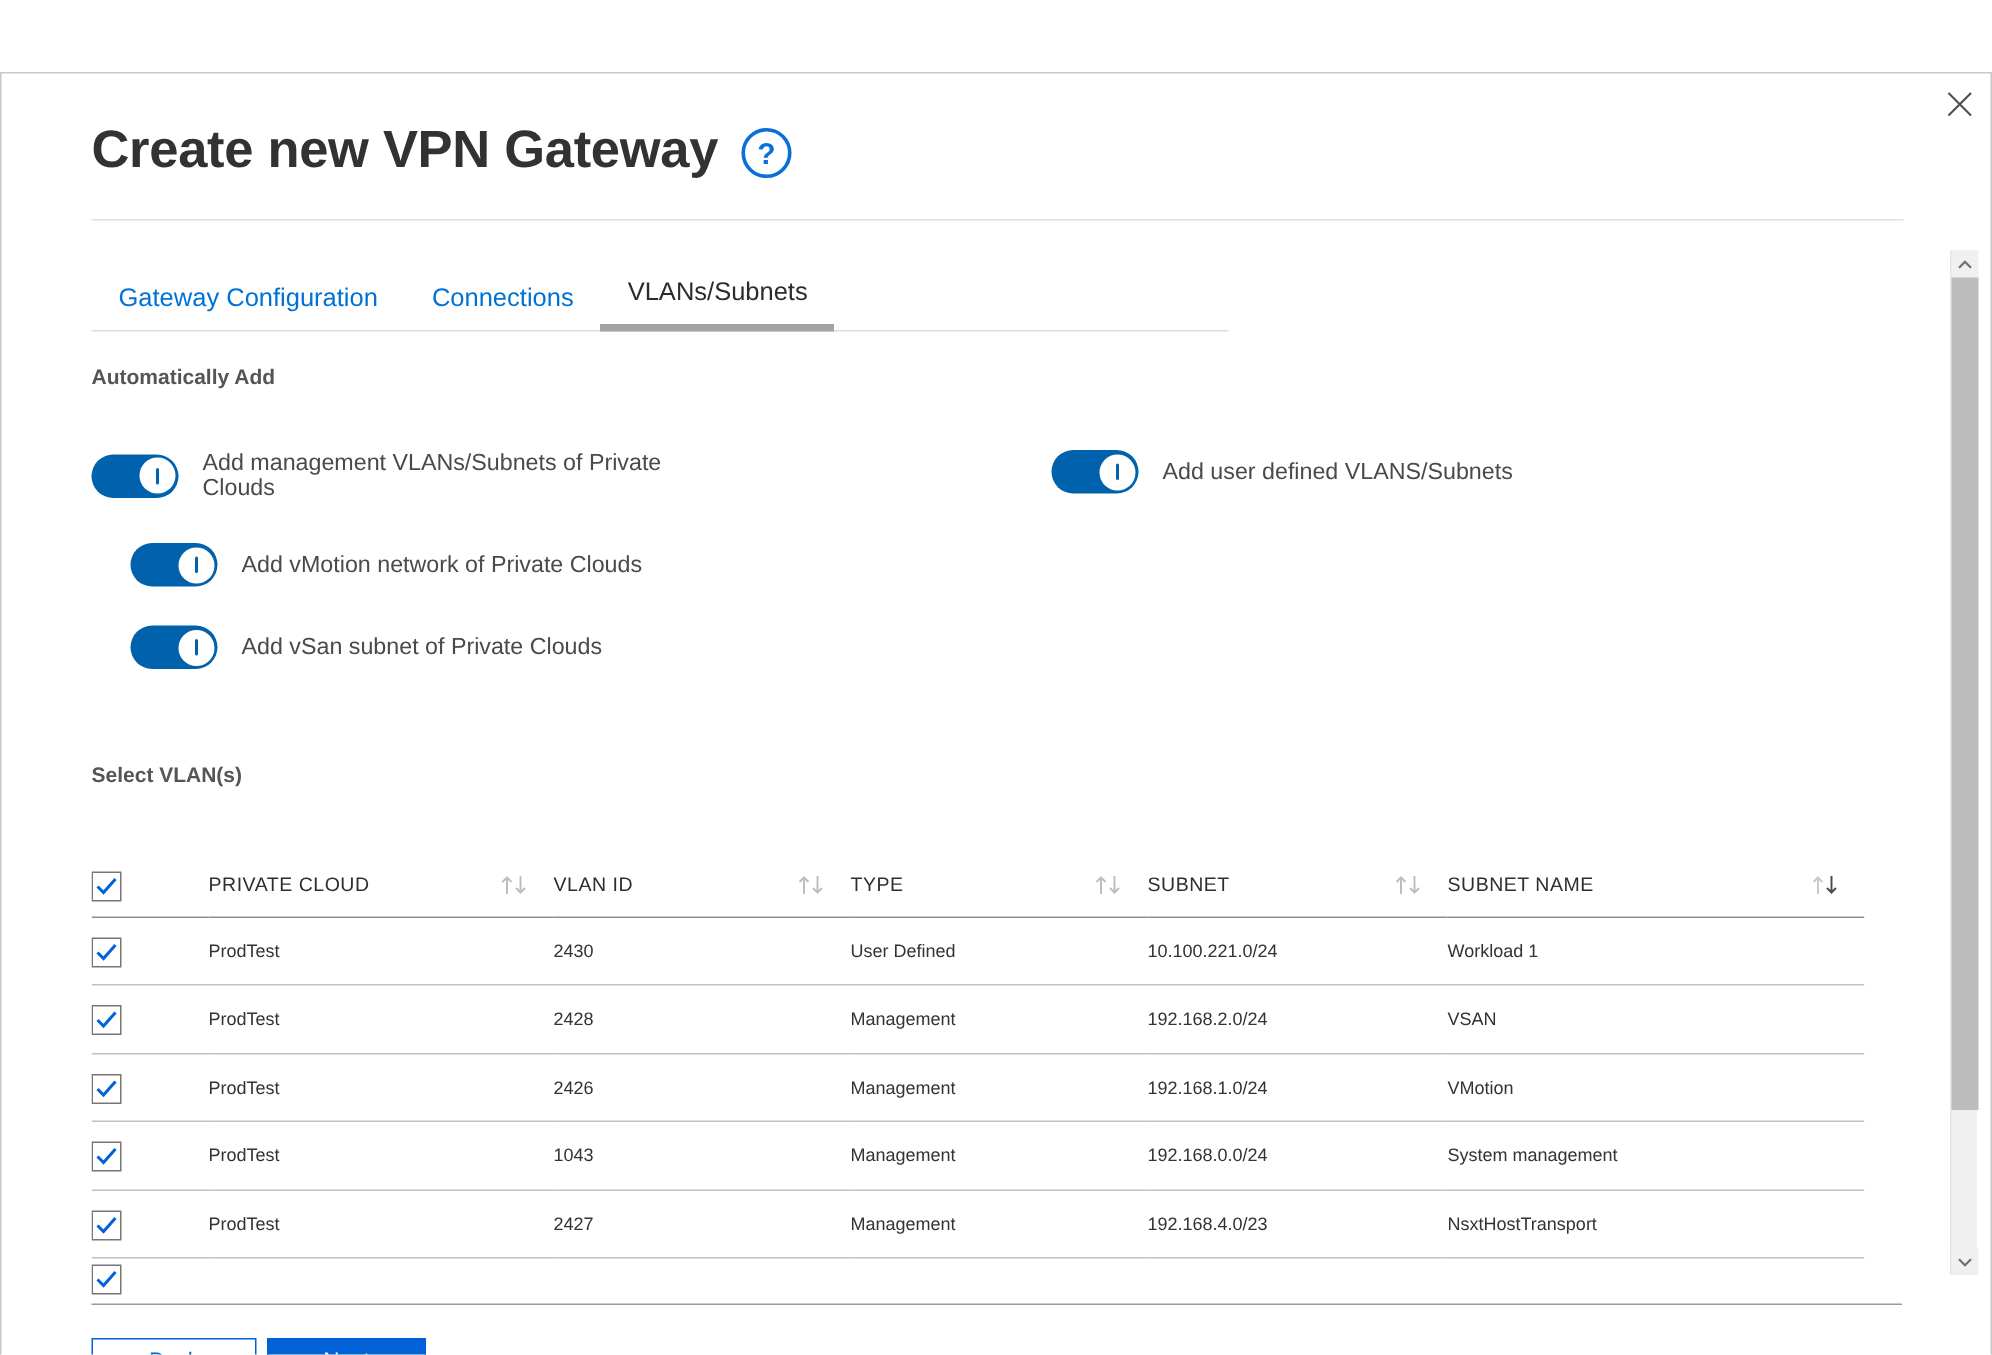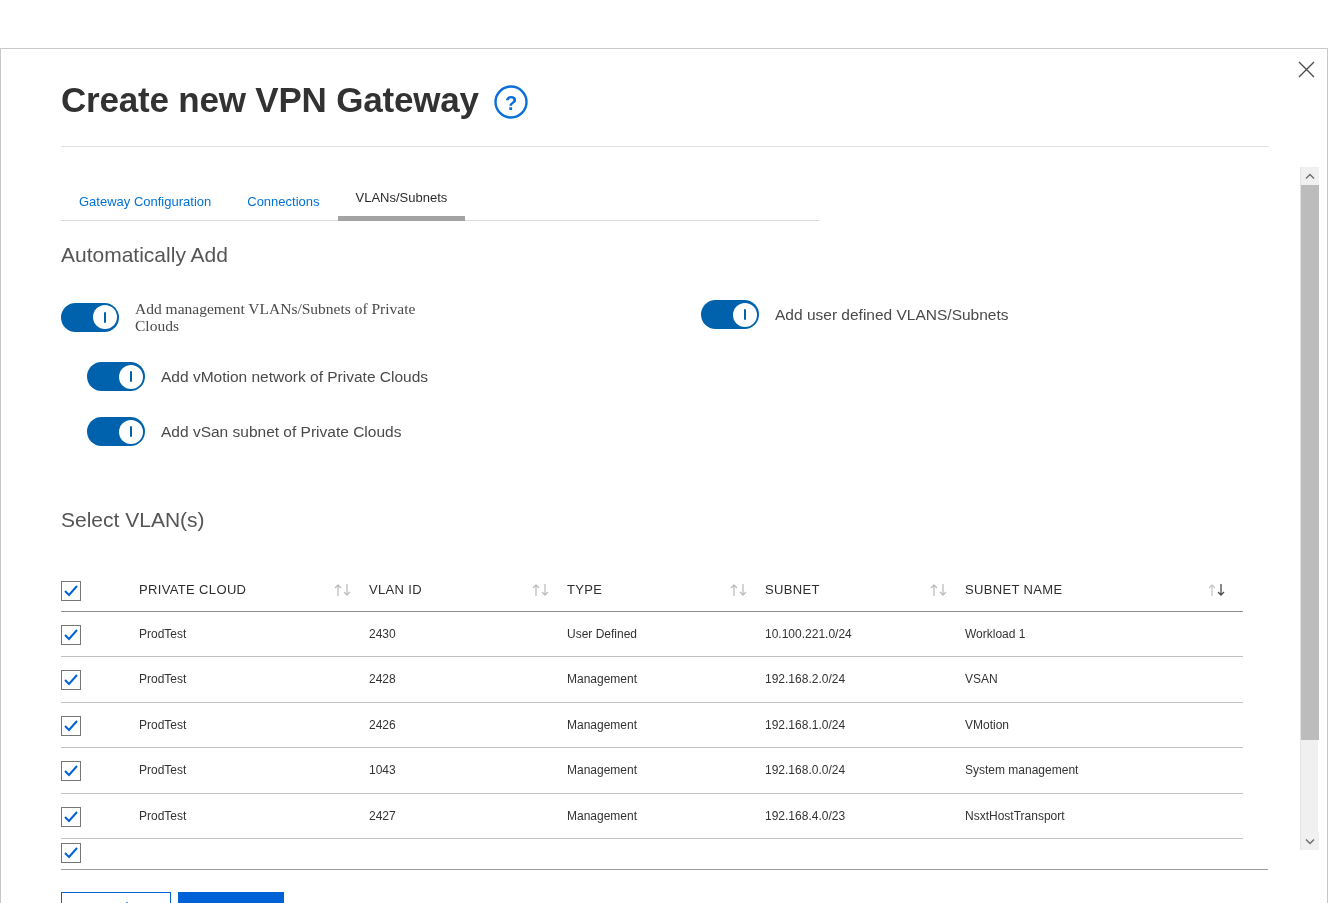--- a/index.html
+++ b/index.html
@@ -57,41 +57,41 @@
   #tabs {
     position: absolute;
     left: 60px; top: 128px;
     width: 758px;
     display: flex;
     align-items: flex-end;
     border-bottom: 1px solid #dcdcdc;
     height: 44px;
   }
   .tab {
-    font-size: 13px;
+    font-size: 17px;
     padding: 0 18px 11px 18px;
     cursor: pointer;
     white-space: nowrap;
     position: relative;
   }
   .tab.link  { color: #0072d6; }
   .tab.active {
     color: #2c2c2c;
     border-bottom: 5px solid #a3a3a3;
     margin-bottom: -1px;
     cursor: default;
   }
   .tab.disabled { color: #9b9b9b; cursor: default; }
 
   
   .section-title {
     position: absolute;
-    font-size: 21px;
+    font-size: 14px;
     color: #555555;
-    font-weight: normal;
+    font-weight: bold;
   }
   #auto-add-title { left: 60px; top: 194px; }
   #select-vlan-title { left: 60px; top: 459px; }
 
   
   .toggle-row {
     position: absolute;
     display: flex;
     align-items: center;
   }
@@ -117,21 +117,21 @@
     background: #0062ad;
     border-radius: 1px;
   }
   .toggle-label {
     margin-left: 16px;
     font-size: 15.5px;
     color: #4a4a4a;
     line-height: 17px;
   }
   #tg-mgmt      { left: 60px;  top: 251px; width: 420px; }
-  #tg-mgmt .toggle-label { width: 320px; font-family: Liberation Serif, serif; }
+  #tg-mgmt .toggle-label { width: 320px; }
   #tg-user      { left: 700px; top: 251px; }
   #tg-vmotion   { left: 86px;  top: 313px; }
   #tg-vsan      { left: 86px;  top: 368px; }
 
   
   #table-wrap {
     position: absolute;
     left: 60px; top: 520px;
     width: 1182px;
     height: 275px;

